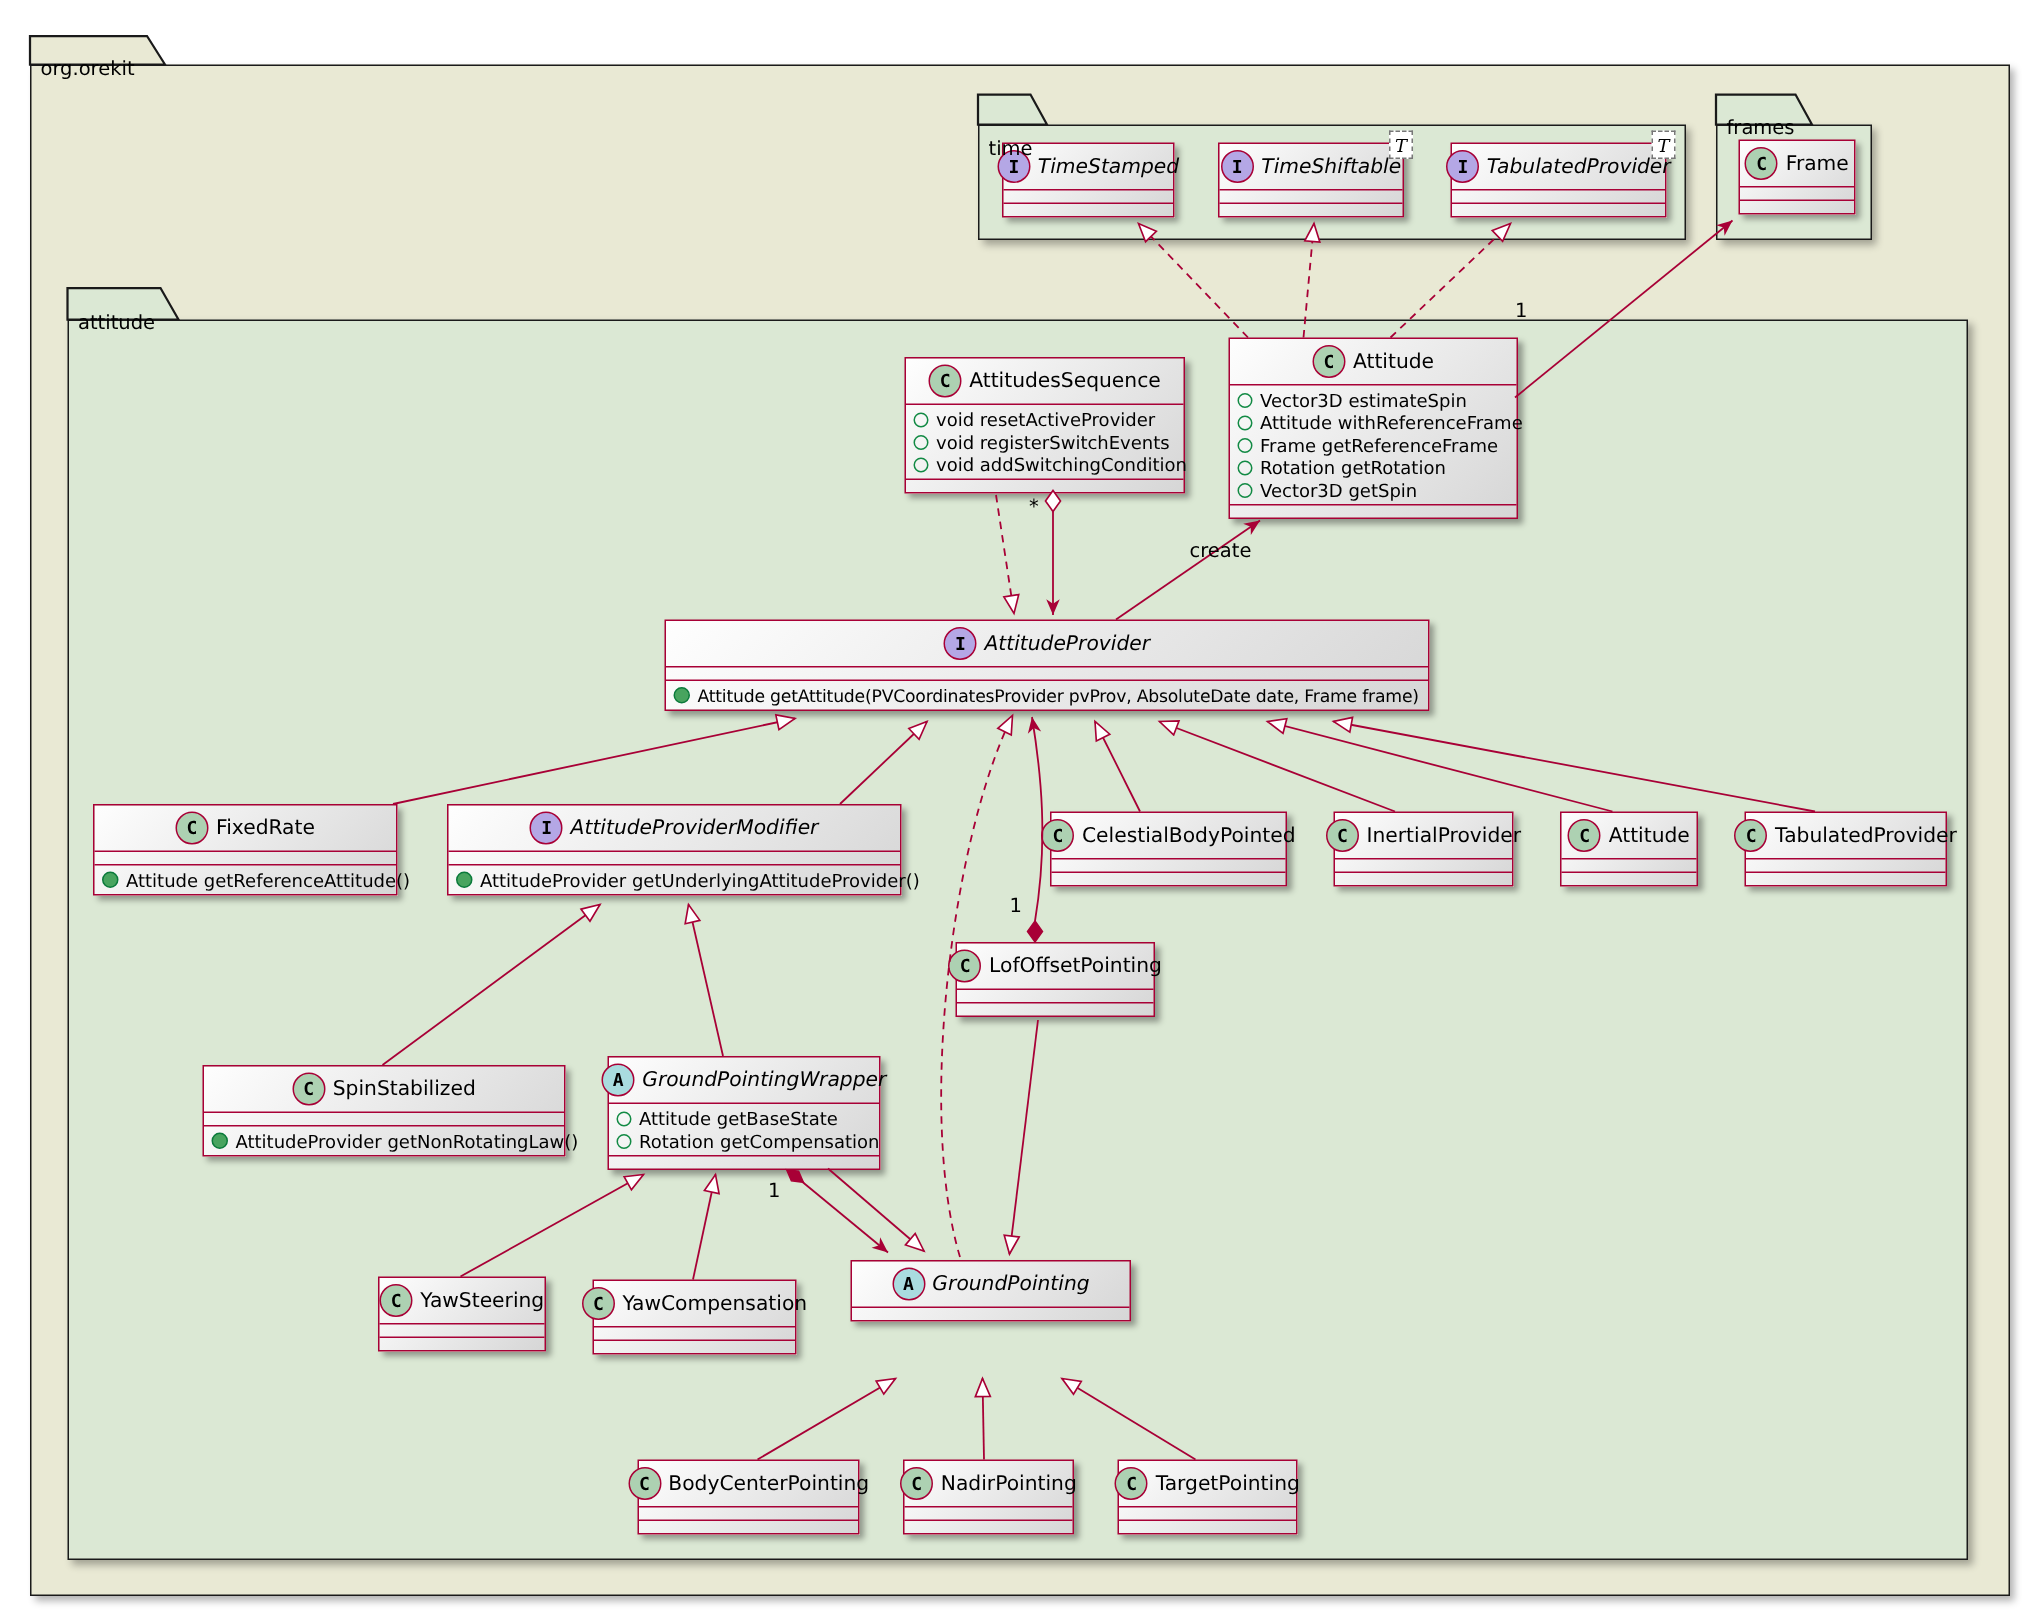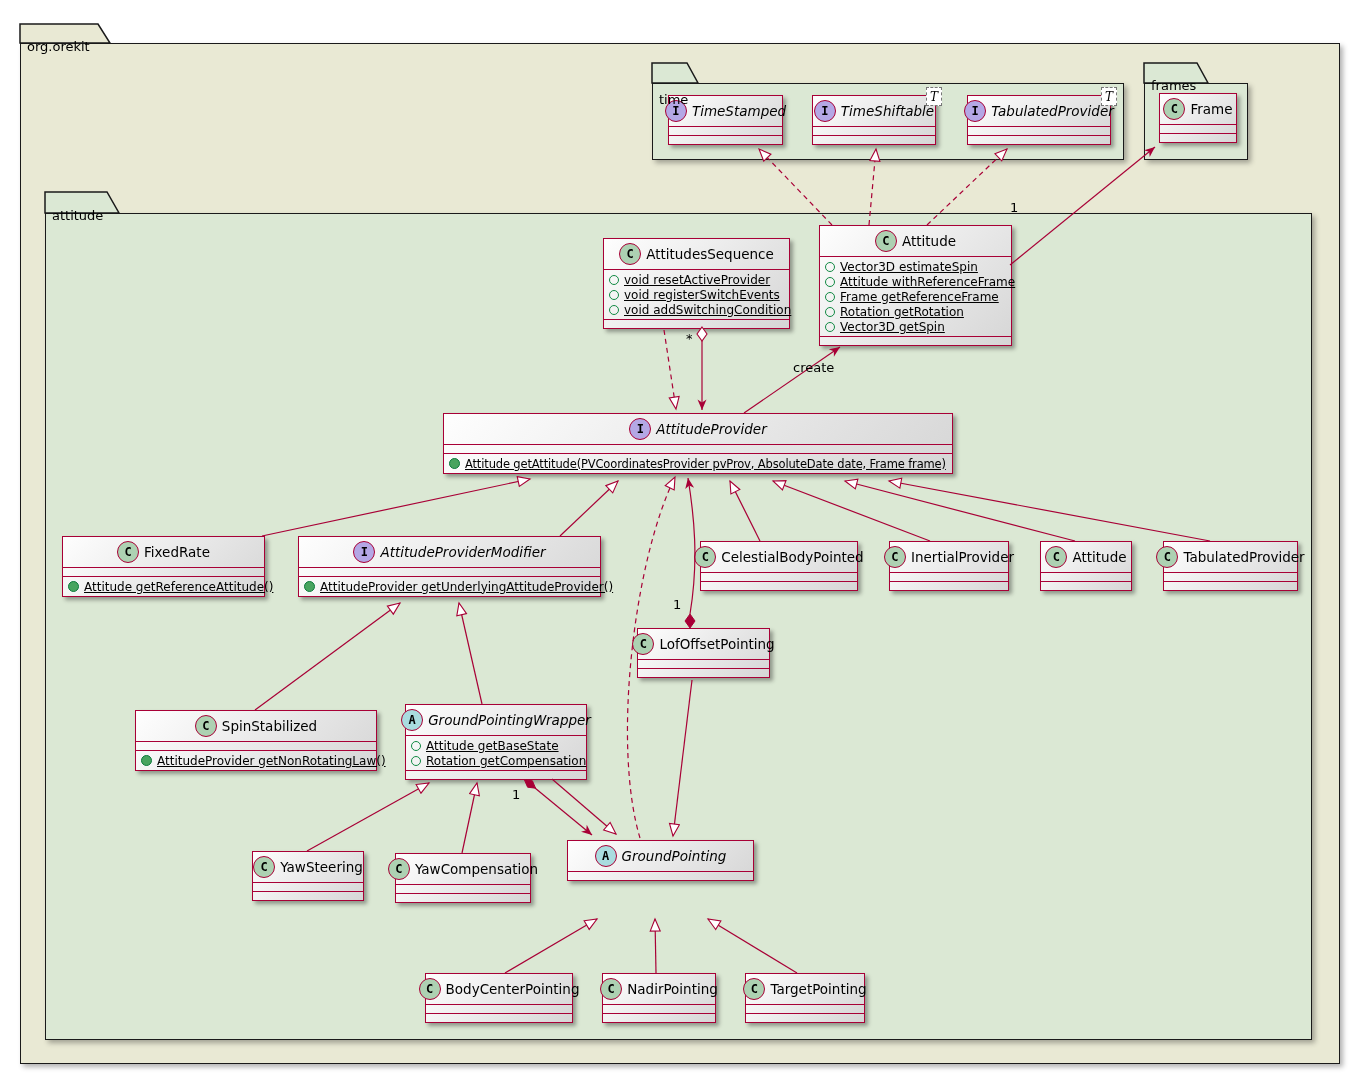--- a/index.html
+++ b/index.html
@@ -12,21 +12,21 @@
   .cls{position:absolute;background:linear-gradient(135deg,#fefefe 0%,#d6d6d6 100%);
        border:1.5px solid #A80036;box-shadow:3px 3px 4px rgba(0,0,0,.35);z-index:10;}
   .hd{display:flex;align-items:center;justify-content:center;gap:5px;padding:3px 6px;
       border-bottom:1px solid #A80036;height:24px;}
   .bdg{width:20px;height:20px;border-radius:50%;border:1px solid #A80036;display:flex;flex:none;
        align-items:center;justify-content:center;font-weight:bold;font-size:12px;
        font-family:"DejaVu Sans Mono","Liberation Mono",monospace;}
   .bdg.c{background:#ADD1B2}.bdg.i{background:#B4A7E5}.bdg.a{background:#A9DCDF}
   .nm{font-size:13.5px;white-space:nowrap;}
   .it{font-style:italic;}
-  .mem{padding:2px 5px;font-size:12px;text-decoration:underline;}
+  .mem{padding:2px 5px;font-size:12px;}
   .mem.bb{border-bottom:1px solid #A80036;}
   .mem.tight{font-size:11.5px;letter-spacing:-0.15px;}
   .m{display:flex;align-items:center;gap:5px;white-space:nowrap;height:15px;}
   .strip{height:8px;}
   .strip.bb{border-bottom:1px solid #A80036;}
   .ic{flex:none;display:inline-block;}
   .ic-fh{width:8px;height:8px;border-radius:50%;border:1.5px solid #128a44;background:transparent;}
   .ic-mf{width:9px;height:9px;border-radius:50%;background:#48a45f;border:1px solid #0b7a3b;}
   .ic-dh{width:7px;height:7px;border:1.5px solid #b8860b;transform:rotate(45deg);background:transparent;}
   .gen{position:absolute;width:14px;height:17px;border:1px dashed #777;background:#fff;

